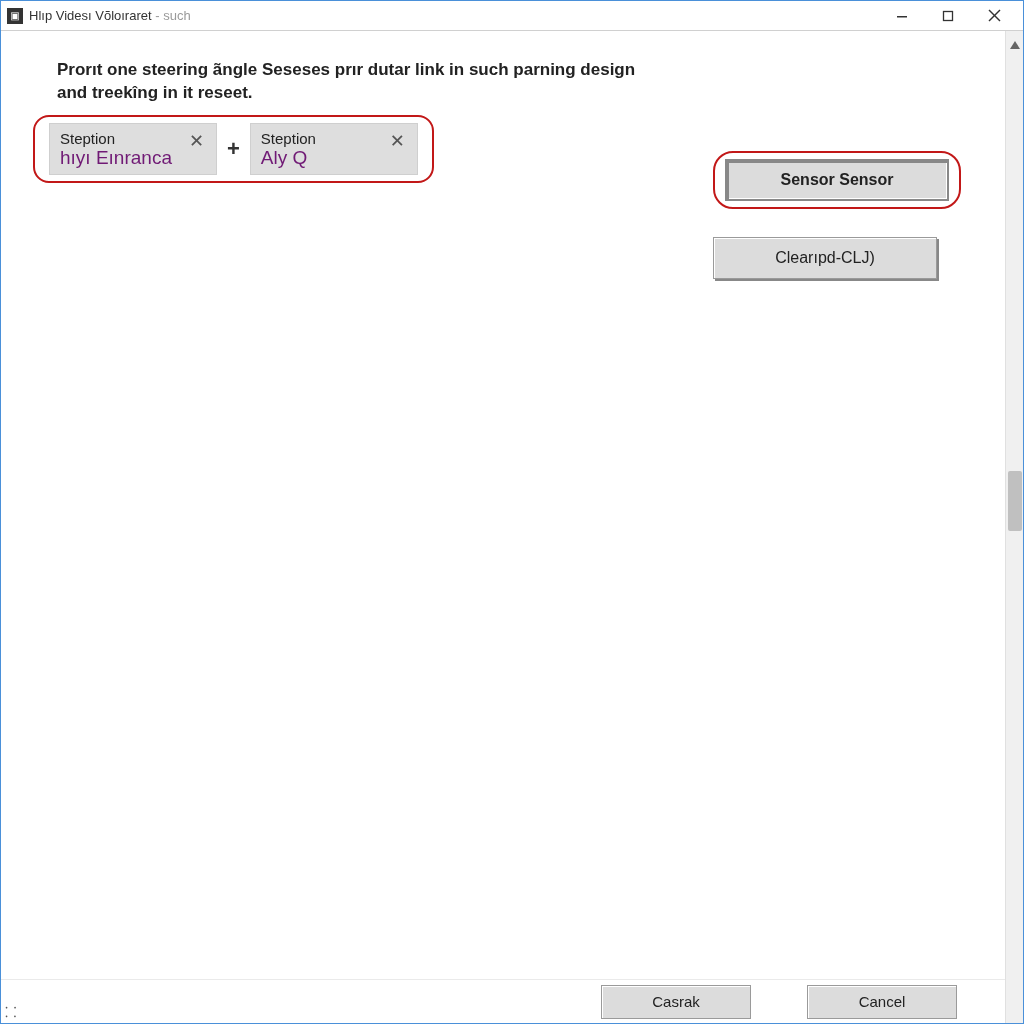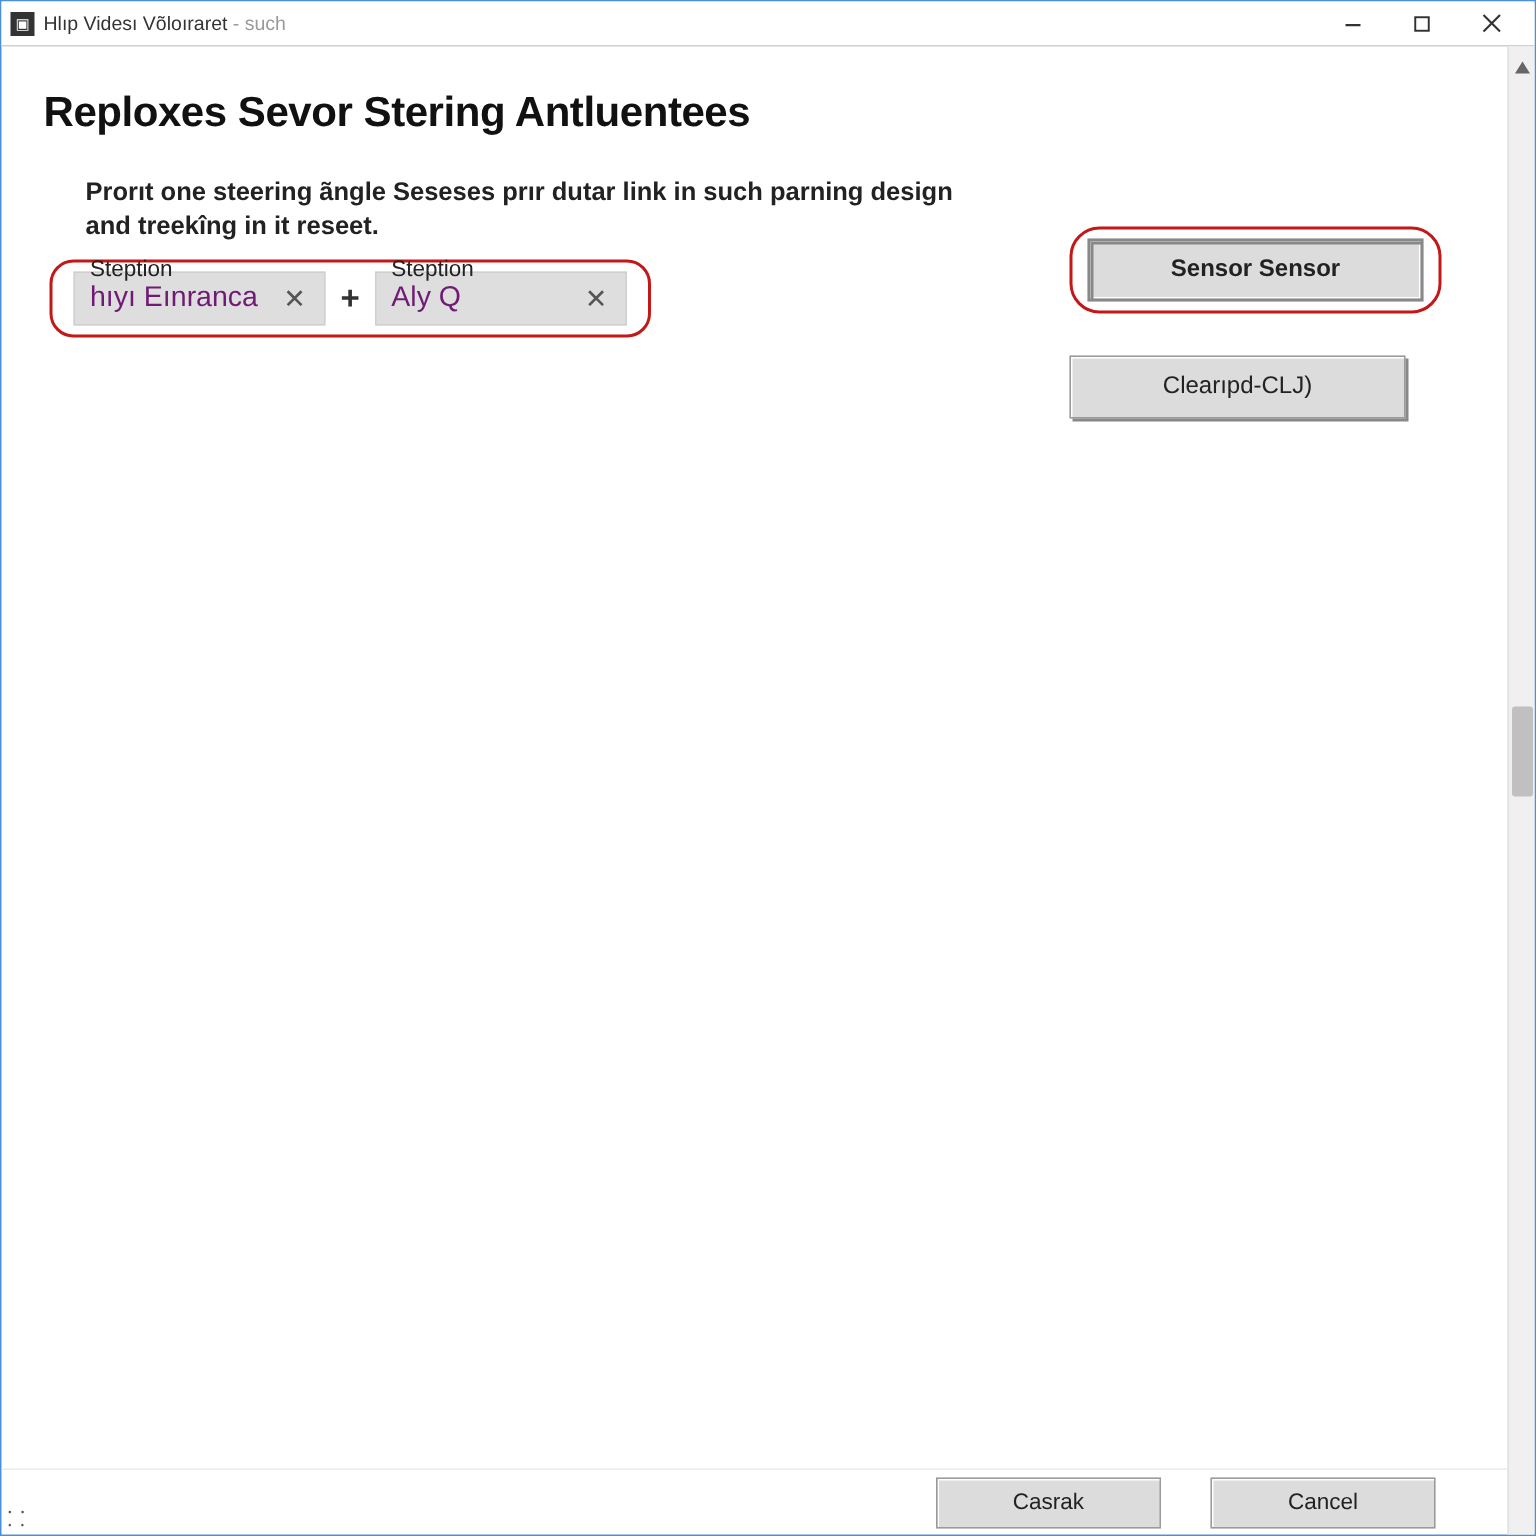--- a/index.html
+++ b/index.html
@@ -14,32 +14,32 @@
     .client { flex: 1; display: flex; position: relative; }
     .content { flex: 1; padding: 28px 20px 0 28px; position: relative; }
     .scrollbar { width: 18px; background: #f0f0f0; border-left: 1px solid #e0e0e0; position: relative; }
     .scroll-arrow-up { position: absolute; top: 8px; left: 2px; width: 14px; height: 14px; }
     .scroll-arrow-up::before { content: ''; position: absolute; left: 2px; top: 2px; border-left: 5px solid transparent; border-right: 5px solid transparent; border-bottom: 8px solid #666; }
     .scroll-thumb { position: absolute; left: 2px; top: 440px; width: 14px; height: 60px; background: #c0c0c0; border-radius: 2px; }
     .page-title { font-size: 28px; font-weight: 800; color: #111; margin-bottom: 26px; letter-spacing: -0.3px; }
     .desc { font-size: 17px; color: #222; line-height: 1.35; max-width: 610px; margin-left: 28px; margin-bottom: 10px; font-weight: 700; }
     .row { display: flex; align-items: flex-start; }
     .chips-wrapper { margin-left: 4px; border: 2px solid #c21818; border-radius: 16px; padding: 6px 14px 6px 14px; display: inline-flex; align-items: center; gap: 8px; }
-    .chip { background: #dedede; border: 1px solid #cfcfcf; width: 168px; height: 36px; display: flex; align-items: flex-end; padding: 6px 10px; position: relative; }
+    .chip { background: #dedede; border: 1px solid #cfcfcf; width: 168px; height: 52px; display: flex; align-items: flex-start; padding: 6px 10px; position: relative; }
     .chip-text { display: flex; flex-direction: column; line-height: 1.15; }
     .chip-label { font-size: 15px; color: #222; }
     .chip-sub { font-size: 19px; color: #701a75; }
     .chip-close { margin-left: auto; font-size: 18px; color: #555; cursor: pointer; padding: 0 2px; }
     .plus { font-size: 22px; font-weight: 600; color: #333; padding: 0 2px; }
     .right-buttons { position: absolute; right: 44px; top: 120px; display: flex; flex-direction: column; gap: 28px; }
     .outline-red { border: 2px solid #c21818; border-radius: 20px; padding: 6px 10px; display: inline-block; font-weight: bold; }
     .btn { width: 224px; height: 42px; background: #dcdcdc; border: 1px solid #9a9a9a; font-size: 16px; color: #222; display: flex; align-items: center; justify-content: center; cursor: pointer; }
     .btn.raised { box-shadow: inset 1px 1px 0 #fff, 2px 2px 0 #888; }
     .btn.inset { box-shadow: inset 2px 2px 0 #888, inset -1px -1px 0 #fff; border: 2px solid #888; }
-    .footer { position: absolute; bottom: 0; right: 0; left: 0; height: 44px; display: flex; justify-content: flex-end; align-items: center; gap: 33px; padding-right: 48px; border-top: 1px solid #eaeaea; }
+    .footer { position: absolute; bottom: 0; right: 0; left: 0; height: 44px; display: flex; justify-content: flex-end; align-items: center; gap: 56px; padding-right: 48px; border-top: 1px solid #eaeaea; }
     .footer-btn { width: 150px; height: 34px; background: #dcdcdc; border: 1px solid #9a9a9a; font-size: 15px; color: #222; display: flex; align-items: center; justify-content: center; cursor: pointer; box-shadow: inset 1px 1px 0 #fff; }
     .corner-glyph { position: absolute; left: 4px; bottom: 2px; font-size: 14px; color: #555; }
   </style>
 </head>
 <body>
 
 <div class="window">
   <div class="titlebar">
     <span class="titlebar-icon">▣</span>
     <span class="titlebar-title">
@@ -60,21 +60,20 @@
         <svg width="13" height="13" viewBox="0 0 13 13">
             <line x1="1" y1="1" x2="12" y2="12" stroke="#333" stroke-width="1.4"></line>
             <line x1="12" y1="1" x2="1" y2="12" stroke="#333" stroke-width="1.4"></line>
           </svg>
       </div>
     </div>
   </div>
 
   <div class="client">
     <div class="content">
-      <h1 class="page-title">Reploxes Sevor Stering Antluentees</h1>
       <p class="desc">Prorıt one steering ãngle Seseses prır dutar link in such parning design and treekîng in it reseet.</p>
 
       <div class="row">
         <div class="chips-wrapper">
           <div class="chip">
             <div class="chip-text">
               <span class="chip-label">Steption</span>
               <span class="chip-sub">hıyı Eınranca</span>
             </div>
             <span class="chip-close">✕</span>

